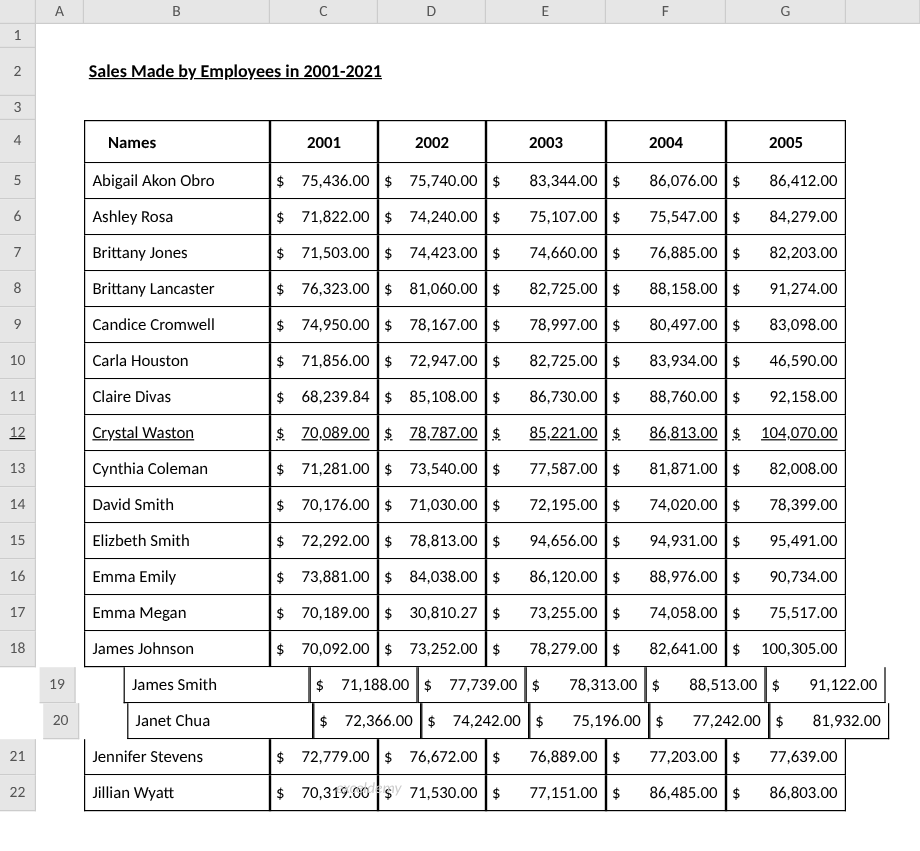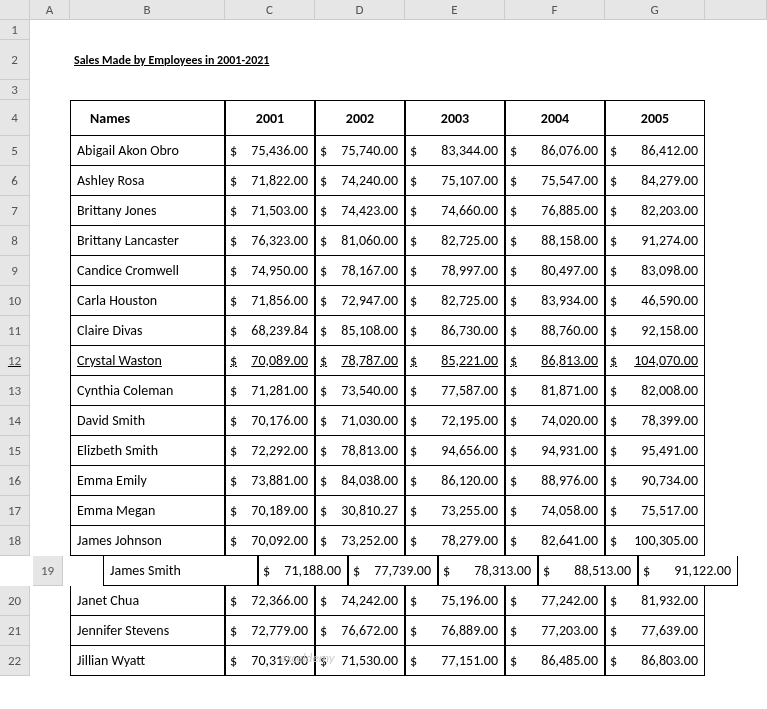--- a/index.html
+++ b/index.html
@@ -29,21 +29,21 @@
     color: #555;
     font-size: 13px;
     user-select: none;
   }
   .rowhdr { justify-content: center; }
   .title {
     grid-column: 3 / 9;
     display: flex;
     align-items: center;
     font-weight: bold;
-    font-size: 12px;
+    font-size: 15px;
     text-decoration: underline;
     padding-left: 4px;
   }
   .hcell {
     border: 1px solid #000;
     display: flex;
     align-items: center;
     justify-content: center;
     font-weight: bold;
     background: #fff;
@@ -518,21 +518,21 @@
       <div class="vcell">
         <span class="dsign">$</span>
         <span>88,513.00</span>
       </div>
       <div class="vcell">
         <span class="dsign">$</span>
         <span>91,122.00</span>
       </div>
       <div></div>
     </div>
-    <div class="sheet" style="grid-template-rows: 30px;">
+    <div class="sheet" style="grid-template-rows: 30px; padding-left: 36px;">
       <div class="rowhdr">20</div>
       <div></div>
       <div class="ncell">Janet Chua</div>
       <div class="vcell">
         <span class="dsign">$</span>
         <span>72,366.00</span>
       </div>
       <div class="vcell">
         <span class="dsign">$</span>
         <span>74,242.00</span>

